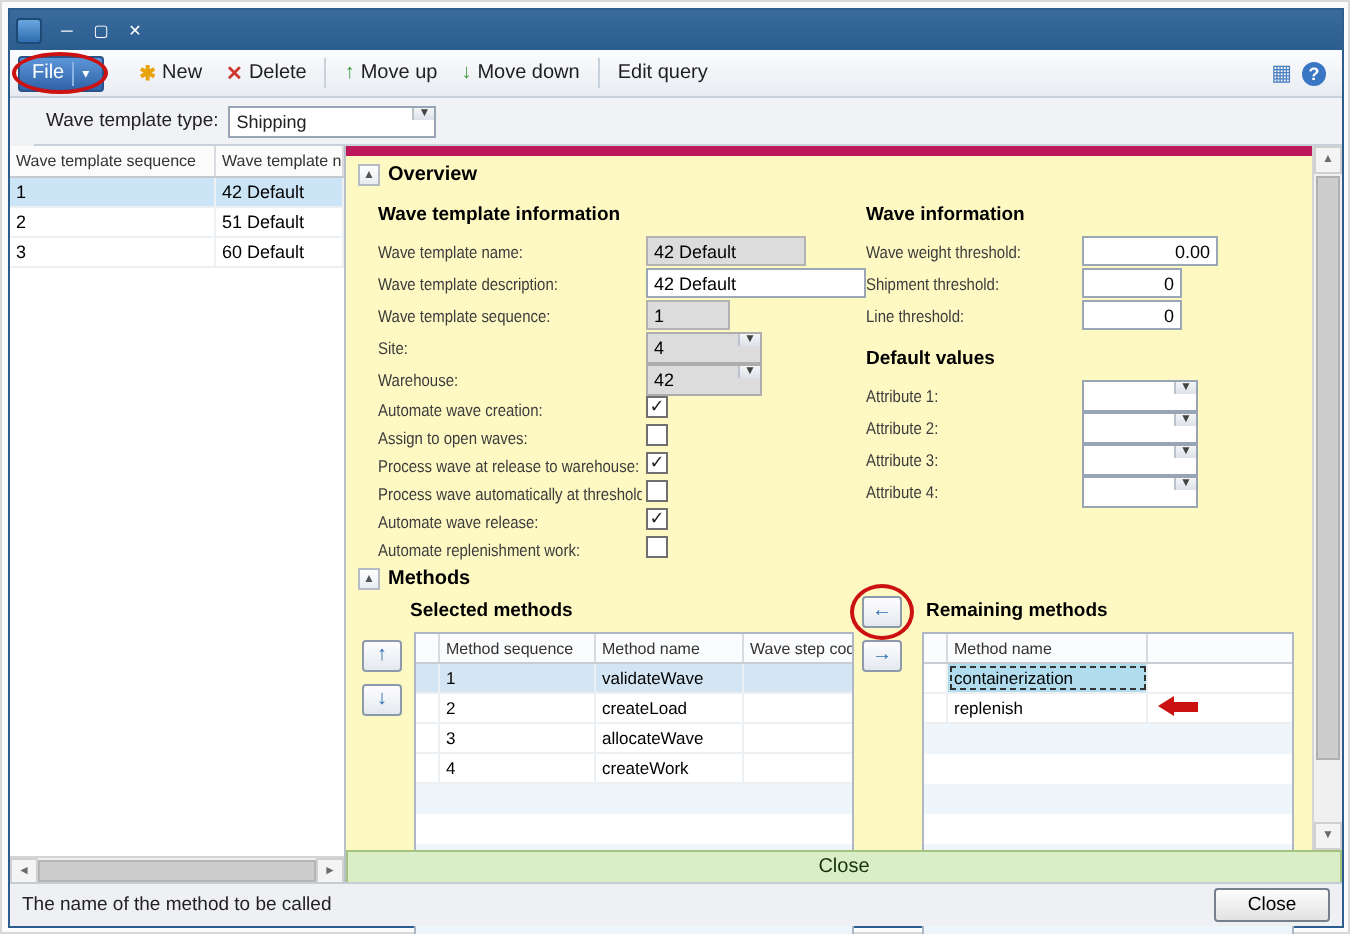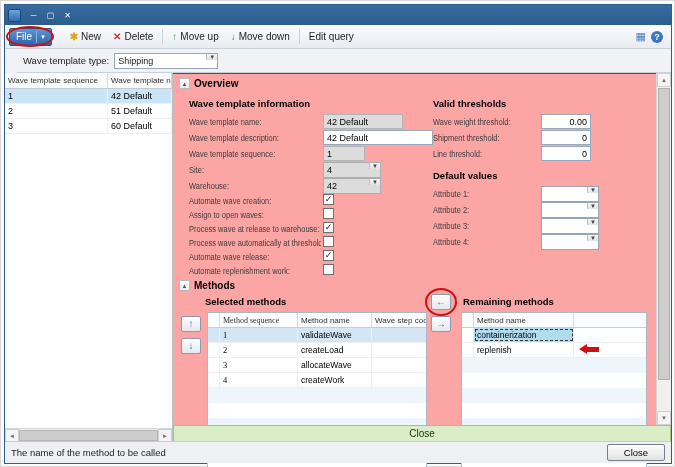--- a/index.html
+++ b/index.html
@@ -43,41 +43,41 @@
   .lg-c1{width:103px;flex:none;}
   .lg-c2{flex:1;}
   .lg-row{display:flex;height:15px;font-size:9px;color:#000;border-bottom:1px solid #eef1f4;}
   .lg-row span{padding:2px 3px 0;border-right:1px solid #eef1f4;overflow:hidden;white-space:nowrap;}
   .lg-row.selected{background:#cbe4f6;}
   .hscroll{position:absolute;left:0;bottom:0;width:100%;height:14px;background:#f0f0f0;border-top:1px solid #d5d5d5;display:flex;align-items:stretch;}
   .sbtn{width:14px;background:#f4f4f4;border:1px solid #d0d0d0;color:#6b6b6b;font-size:6px;display:flex;align-items:center;justify-content:center;flex:none;}
   .hthumb{flex:1;background:#cdcdcd;border:1px solid #b5b5b5;margin:1px 0;}
 
   
-  .content{position:absolute;left:168px;top:68px;width:484px;height:352px;background:#fca5a5;border-top:1px solid #be185d;}
+  .content{position:absolute;left:168px;top:68px;width:484px;height:352px;background:#fef9c3;border-top:5px solid #be185d;}
   .sec-head{position:absolute;left:6px;display:flex;align-items:center;gap:4px;font-size:10px;font-weight:bold;color:#000;}
   .chev{font-size:6px;color:#555;border:1px solid #b5bcc6;background:linear-gradient(#fff,#e8ecf1);width:11px;height:11px;display:inline-flex;align-items:center;justify-content:center;}
   .gtitle{position:absolute;font-size:9.5px;font-weight:bold;color:#000;white-space:nowrap;}
   .flabel{position:absolute;left:16px;width:150px;font-size:8.5px;color:#3c3c3c;white-space:nowrap;overflow:hidden;transform:scaleX(0.88);transform-origin:0 50%;}
   .flabel.t{left:260px;width:120px;}
   .abs{position:absolute;}
   .input{display:inline-block;height:15px;border:1px solid #9aa7b6;background:#fff;font-size:9px;padding:2px 3px 0;color:#000;overflow:hidden;white-space:nowrap;}
   .input.gray{background:#dcdcdc;border-color:#b3b3b3;}
   .num{text-align:right;}
   .checkbox{width:11px;height:11px;border:1px solid #707070;background:#fff;font-size:9px;line-height:9px;text-align:center;color:#222;display:inline-block;}
 
   
   .mini-btn{position:absolute;width:20px;height:16px;background:linear-gradient(#fdfdfe,#e4e9ef);border:1px solid #8d9aab;border-radius:2px;color:#2f6fb2;font-size:10px;font-weight:bold;display:flex;align-items:center;justify-content:center;line-height:1;cursor:default;}
   .grid{position:absolute;border:1px solid #aeb8c4;background:#fff;font-size:8.5px;overflow:hidden;}
   .ghead{display:flex;height:15px;background:#fbfcfd;border-bottom:1px solid #c8cdd4;color:#333;font-size:8px;position:relative;z-index:1;}
   .ghead span{border-right:1px solid #d8dce1;padding:3px 3px 0;overflow:hidden;white-space:nowrap;flex:none;}
   .grow{display:flex;height:15px;border-bottom:1px solid #edf0f3;color:#000;position:relative;z-index:1;background:#fff;}
   .grow span{border-right:1px solid #edf0f3;padding:2px 3px 0;overflow:hidden;white-space:nowrap;flex:none;}
   .gsel{width:12px;flex:none;}
-  .sg .c1{width:78px;font-family:Liberation Serif, serif;} .sg .c2{width:74px;} .sg .c3{flex:1;border-right:none;}
+  .sg .c1{width:78px;} .sg .c2{width:74px;} .sg .c3{flex:1;border-right:none;}
   .rg .c1{width:100px;} .rg .rest{flex:1;border-right:none;}
   .grow.active{background:#d4e6f4;}
   .marquee{background:#b0dcee;outline:1px dashed #333;outline-offset:-2px;}
   .gfill{position:absolute;left:0;right:0;bottom:0;background:repeating-linear-gradient(180deg,#eef6fb 0 15px,#ffffff 15px 30px);z-index:0;}
 
   
   .annot-circle{position:absolute;border:2px solid #cc1111;border-radius:50%;pointer-events:none;z-index:6;}
   .red-arrow{position:absolute;display:flex;align-items:center;z-index:6;pointer-events:none;}
   .ra-head{width:0;height:0;border-top:5px solid transparent;border-bottom:5px solid transparent;border-right:8px solid #cc1111;}
   .ra-shaft{width:12px;height:5px;background:#cc1111;}
@@ -169,21 +169,21 @@
     </div>
   </div>
 
   <div class="content">
 
     <div class="sec-head" style="top:4px">
       <span class="chev">▲</span>
       <span>Overview</span>
     </div>
     <span class="gtitle" style="left:16px;top:24px">Wave template information</span>
-    <span class="gtitle" style="left:260px;top:24px">Valid thresholds</span>
+    <span class="gtitle" style="left:260px;top:24px">Wave information</span>
     <span class="gtitle" style="left:260px;top:96px">Default values</span>
 
     <span class="flabel" style="top:43px">Wave template name:</span>
     <span class="input gray abs" style="top:40px;left:150px;width:80px">42 Default</span>
 
     <span class="flabel" style="top:59px">Wave template description:</span>
     <span class="input abs" style="top:56px;left:150px;width:110px">42 Default</span>
 
     <span class="flabel" style="top:75px">Wave template sequence:</span>
     <span class="input gray abs" style="top:72px;left:150px;width:42px">1</span>
@@ -207,21 +207,21 @@
     <span class="flabel" style="top:150px">Process wave at release to warehouse:</span>
     <span class="checkbox abs" style="top:148px;left:150px">✓</span>
     <span class="flabel" style="top:164px">Process wave automatically at threshold:</span>
     <span class="checkbox abs" style="top:162px;left:150px"></span>
     <span class="flabel" style="top:178px">Automate wave release:</span>
     <span class="checkbox abs" style="top:176px;left:150px">✓</span>
     <span class="flabel" style="top:192px">Automate replenishment work:</span>
     <span class="checkbox abs" style="top:190px;left:150px"></span>
 
     <span class="flabel t" style="top:43px">Wave weight threshold:</span>
-    <span class="input num abs" style="top:40px;left:368px;width:50px">0.00</span>
+    <span class="input num abs" style="top:40px;left:368px;width:68px">0.00</span>
     <span class="flabel t" style="top:59px">Shipment threshold:</span>
     <span class="input num abs" style="top:56px;left:368px;width:50px">0</span>
     <span class="flabel t" style="top:75px">Line threshold:</span>
     <span class="input num abs" style="top:72px;left:368px;width:50px">0</span>
 
     <span class="flabel t" style="top:115px">Attribute 1:</span>
     <span class="select abs" style="top:112px;left:368px;width:58px">
       <span class="sel-val"></span>
       <span class="sel-arrow">▼</span>
     </span>

